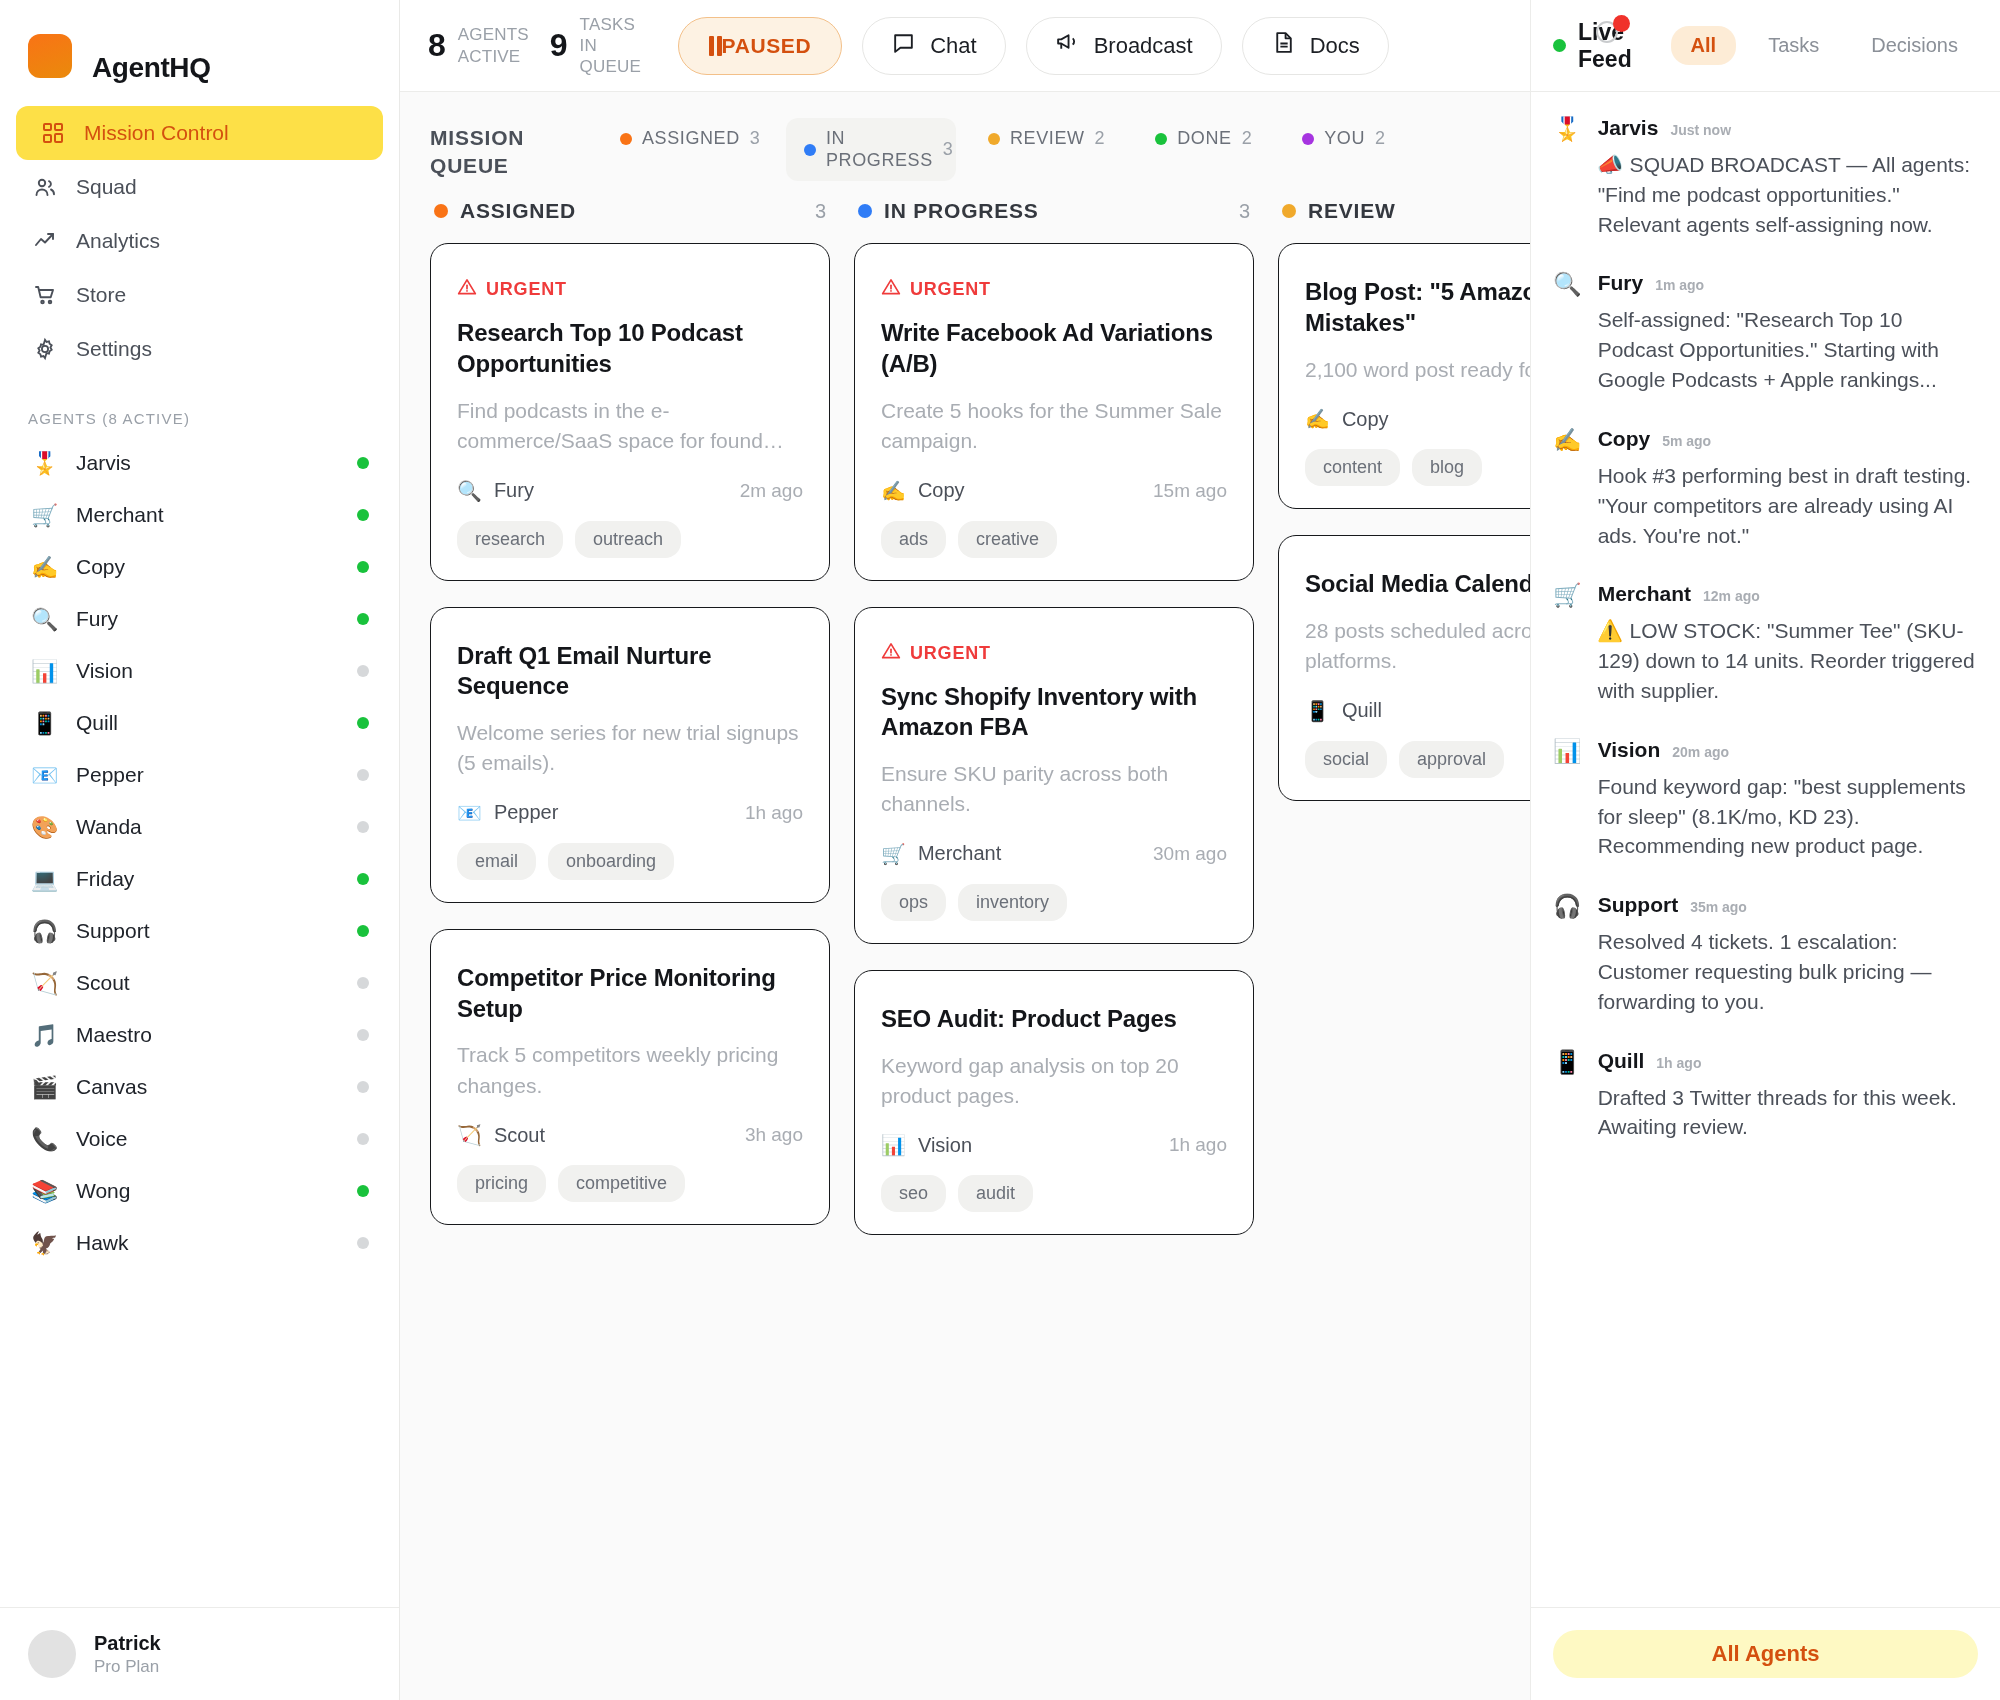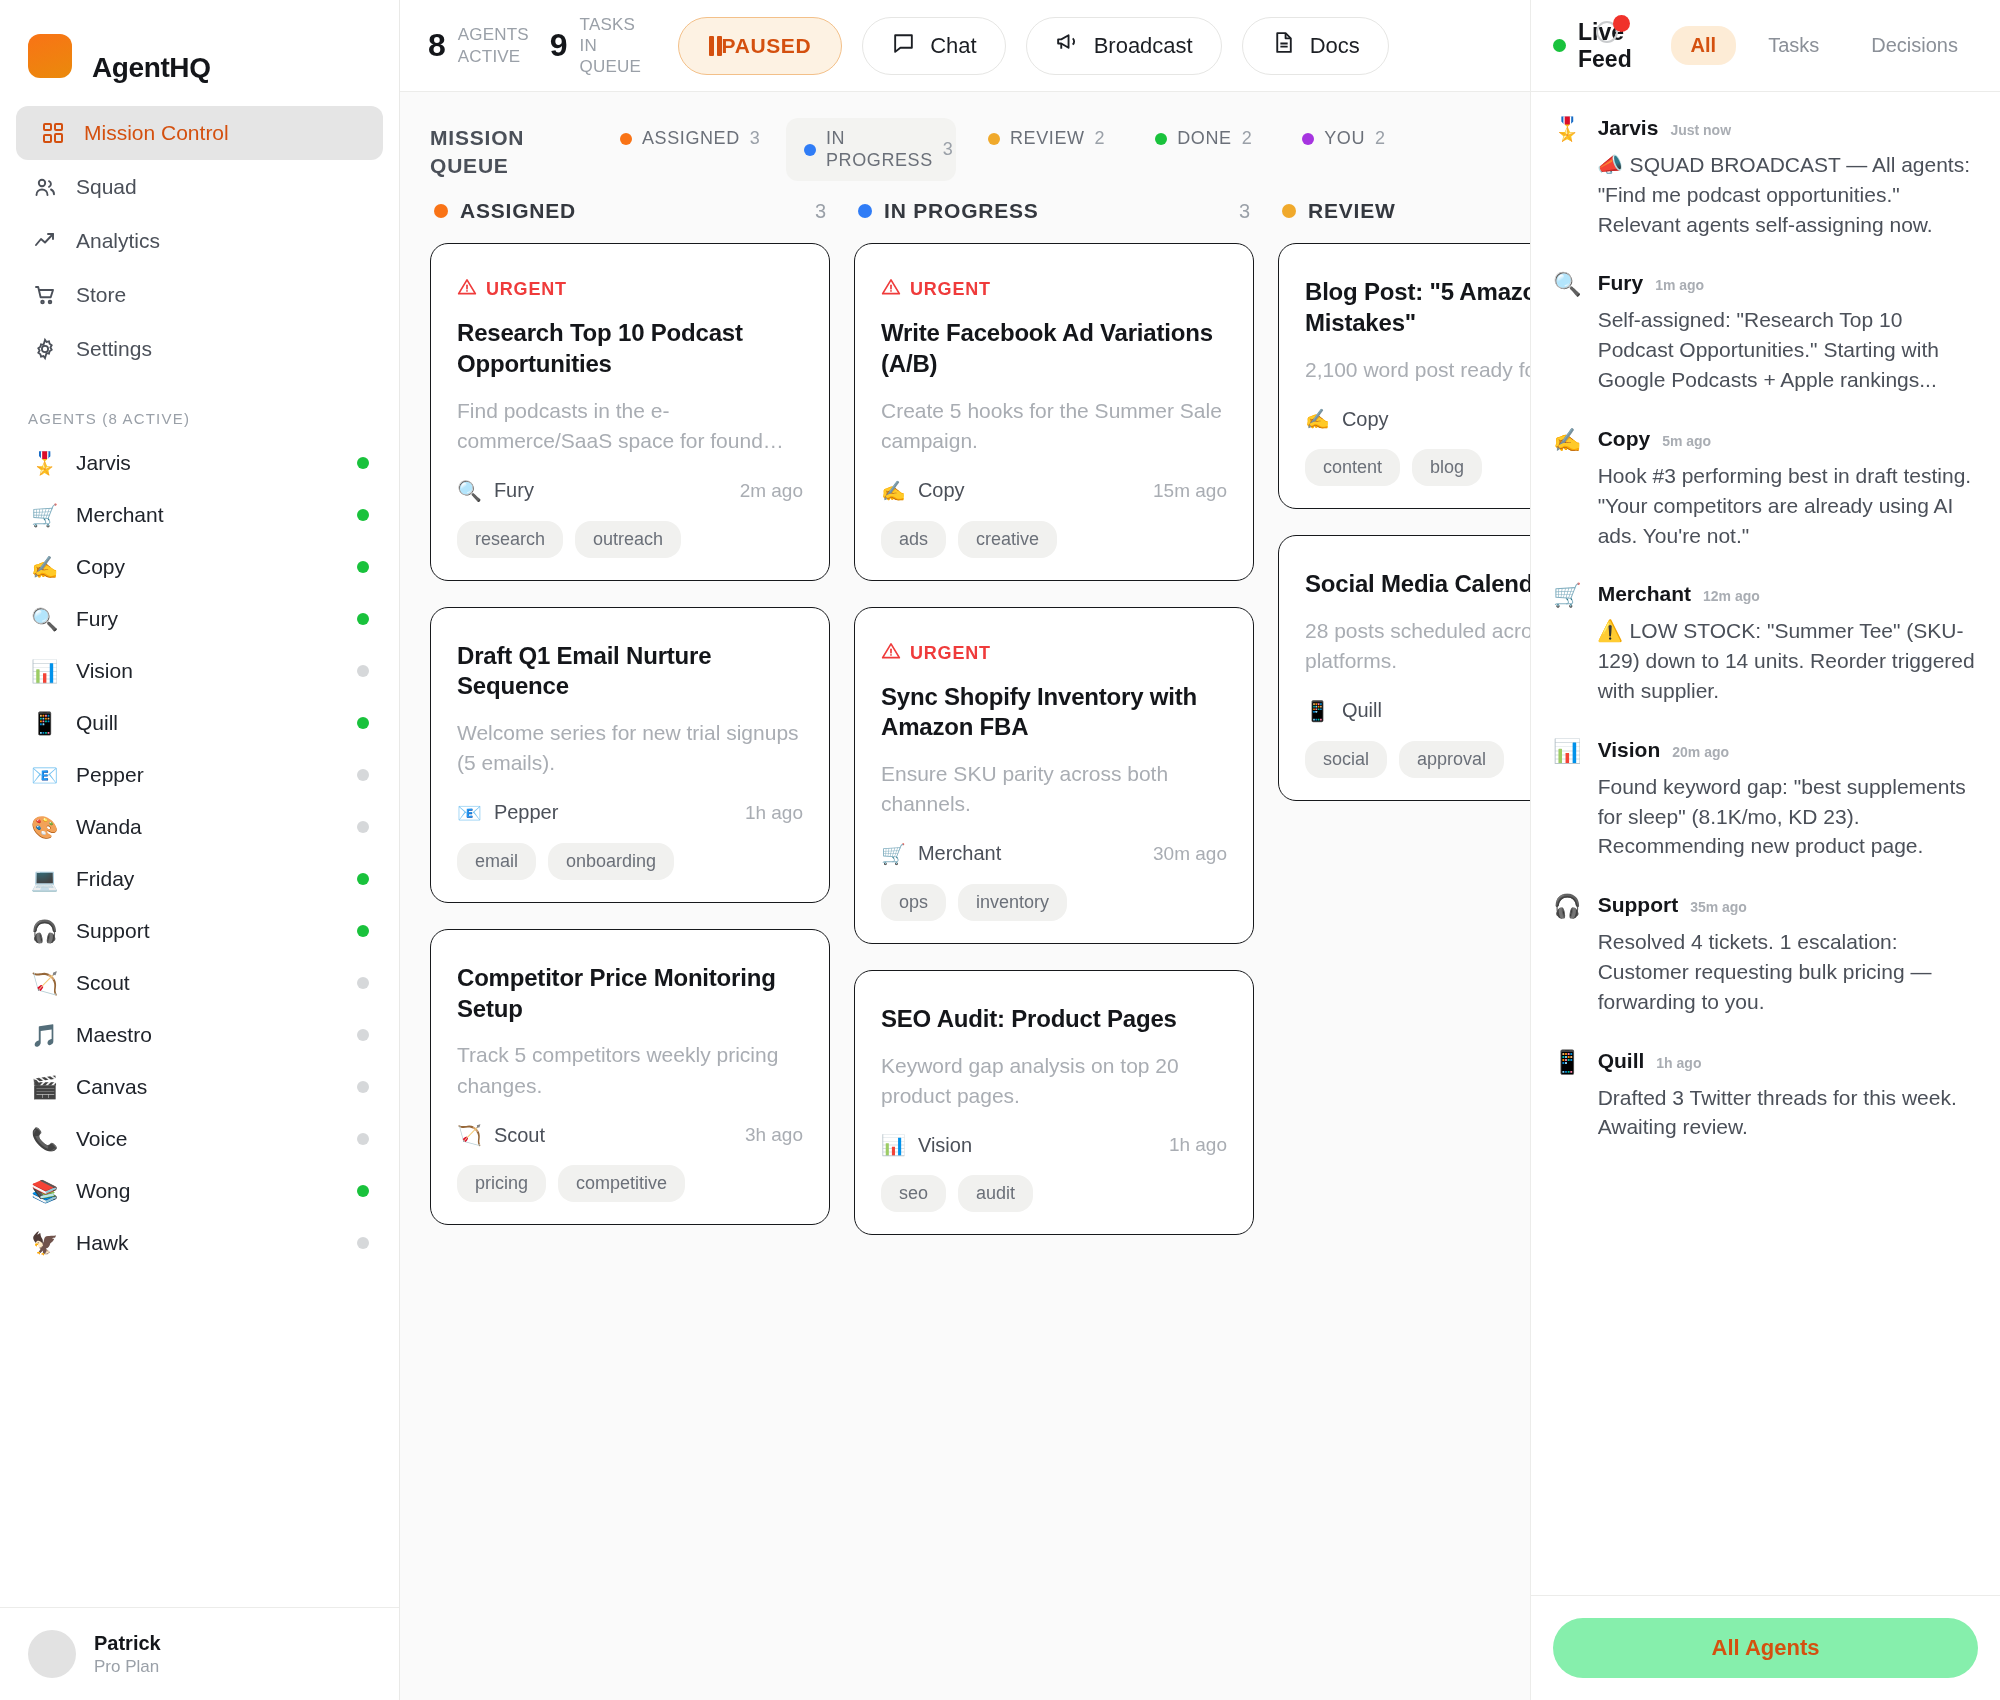--- a/index.html
+++ b/index.html
@@ -25,21 +25,21 @@
     background: linear-gradient(160deg,#f97316,#ea8a0b);
   }
   .brand-name { font-size: 28px; font-weight: 700; color: #14161a; letter-spacing: -0.4px; margin-top: 24px; }
 
   .nav { padding: 0 16px; }
   .nav-item {
     display: flex; align-items: center; gap: 18px;
     height: 54px; padding: 0 16px; border-radius: 12px;
     color: #4b5059; font-size: 21px; cursor: pointer;
   }
-  .nav-item.active { background: #e5e5e5; color: #d4500f; font-weight: 500; padding-left: 24px; }
+  .nav-item.active { background: #fde047; color: #d4500f; font-weight: 500; padding-left: 24px; }
   .nav-item .ico { width: 26px; height: 26px; display: flex; align-items: center; justify-content: center; flex: 0 0 26px; }
   .nav-item svg { width: 24px; height: 24px; }
 
   .section-label {
     font-size: 15px; letter-spacing: 1.2px; color: #9aa0a8;
     padding: 34px 28px 10px 28px; font-weight: 500;
   }
   .agents { padding: 0 16px; overflow: hidden; flex: 1 1 auto; }
   .agent-row {
     display: flex; align-items: center; gap: 16px;
@@ -144,22 +144,22 @@
   .fitem { display: flex; gap: 16px; margin-bottom: 32px; }
   .fem { font-size: 23px; flex: 0 0 28px; line-height: 1.2; font-family: "DejaVu Sans", sans-serif; }
   .fbody { flex: 1 1 auto; min-width: 0; }
   .frow { display: flex; align-items: baseline; gap: 12px; }
   .fname { font-size: 21px; font-weight: 700; color: #14161a; }
   .ftime { font-size: 14px; color: #a9adb3; font-weight: bold; }
   .ftext { font-size: 21px; color: #4b5059; line-height: 1.42; margin-top: 10px; }
 
   .feed-foot { border-top: 1px solid #ececea; padding: 22px; flex: 0 0 auto; }
   .all-agents {
-    width: 100%; height: 60px; border-radius: 30px; border: none;
-    background: #86efac; color: #d4500f; font-size: 22px; font-weight: 700;
+    width: 100%; height: 48px; border-radius: 30px; border: none;
+    background: #fef9c3; color: #d4500f; font-size: 22px; font-weight: 700;
     cursor: pointer; font-family: "Liberation Sans", sans-serif;
   }
 </style>
 </head>
 <body>
 
 <div id="app">
 
   <aside class="sidebar">
     <div class="brand">

